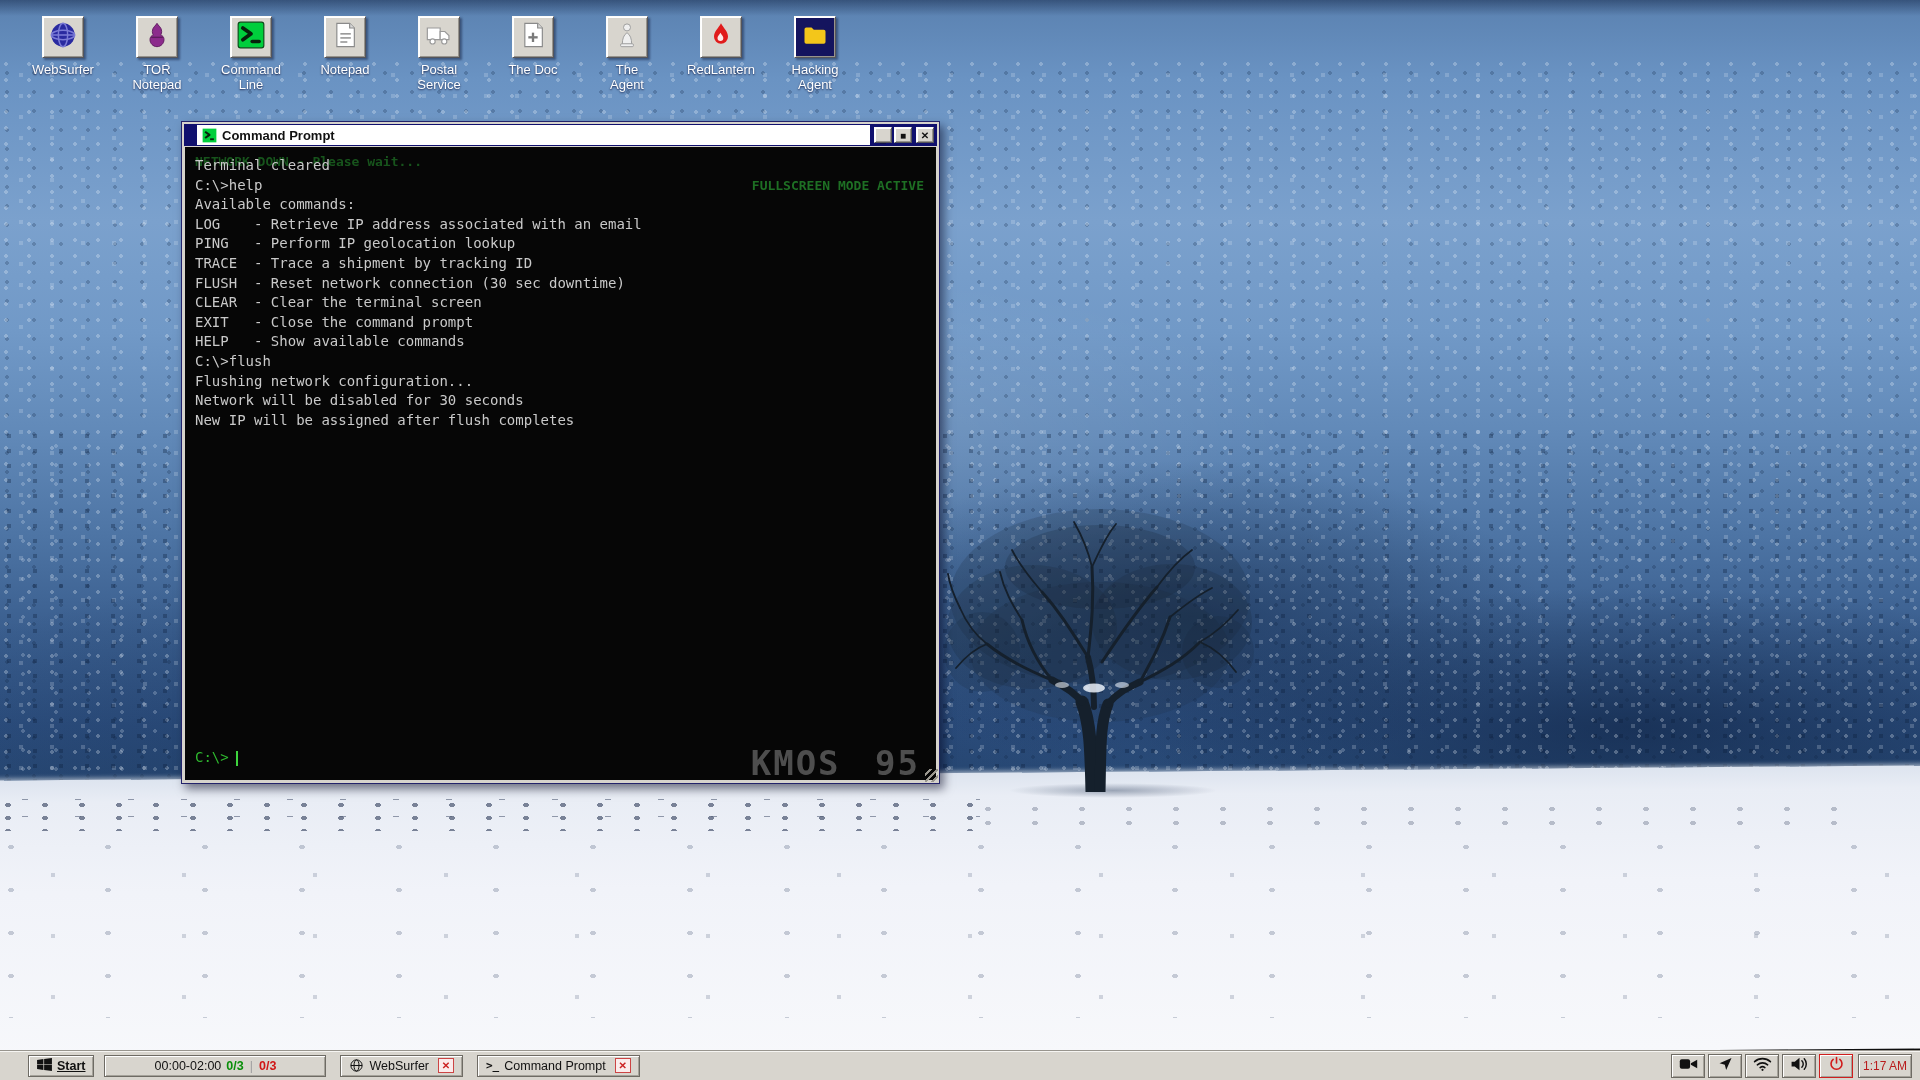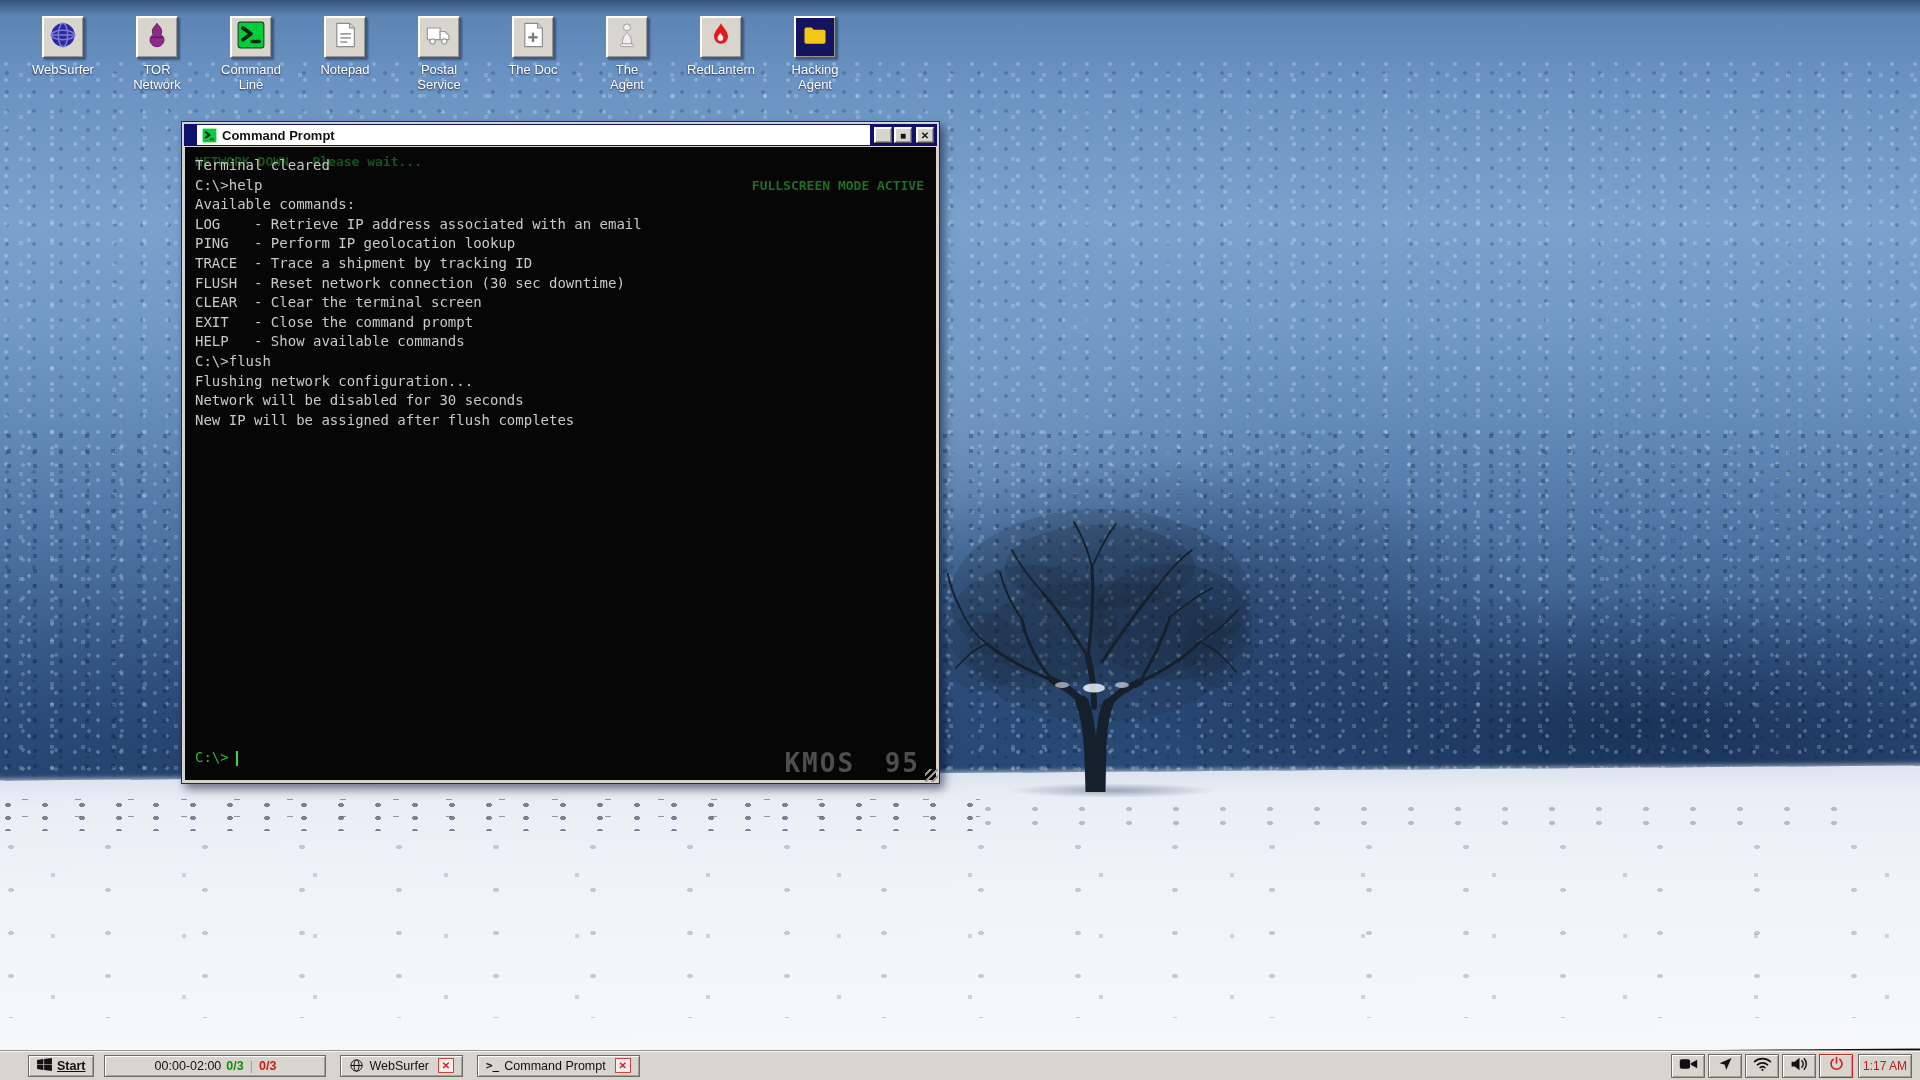--- a/index.html
+++ b/index.html
@@ -83,21 +83,21 @@
     overflow:hidden; font-family:"DejaVu Sans Mono", monospace; font-size:14px; line-height:19.6px;
     color:#c9c9c9; }
   .overlay-line { position:absolute; top:5px; left:10px; right:12px; display:flex;
     justify-content:space-between; font-weight:bold; font-size:13px; }
   .overlay-left  { color:#17541c; }
   .overlay-right { color:#1e6f24;margin-top:24px; }
   .terminal pre { margin:0; padding:9px 10px; white-space:pre; position:relative; }
   .prompt-line { position:absolute; left:10px; bottom:12px; color:#2fb92f; display:flex; align-items:center; }
   .cursor { width:2px; height:15px; background:#3ed43e; margin-left:7px; }
   .watermark { position:absolute; right:16px; bottom:6px; font-family:"DejaVu Sans Mono",monospace;
-    font-weight:bold; font-size:26px; color:#4e4e4e; letter-spacing:2px; word-spacing:12px; }
+    font-weight:bold; font-size:34px; color:#4e4e4e; letter-spacing:2px; word-spacing:12px; }
   .grip { position:absolute; right:1px; bottom:1px; width:13px; height:13px;
     background:repeating-linear-gradient(135deg, transparent 0 3px, #9a978f 3px 5px); }
 
   
   .taskbar { position:absolute; left:0; right:0; bottom:0; height:30px; background:#d8d5ce;
     border-top:1px solid #98958e; box-shadow:inset 0 1px 0 #f6f5f2;
     display:flex; align-items:center; }
   .tb-btn { height:22px; border:1px solid #6e6b64; background:#d8d5ce;
     box-shadow:inset 1px 1px 0 #fff, inset -1px -1px 0 #a5a29a;
     display:flex; align-items:center; gap:5px; padding:0 8px; cursor:default; }
@@ -200,21 +200,21 @@
 
     <div class="icon-cell">
       <div class="icon-btn">
           <span>
         <svg viewBox="0 0 24 24">
               <path d="M12 2c1 2 4 3.5 4 7 0 2-1 3-1 3s3 .5 3 4c0 3-2.5 6-6 6s-6-3-6-6c0-3.5 3-4 3-4s-1-1-1-3c0-3.5 3-5 4-7z" fill="#8c2b8c" stroke="#5e1b5e" stroke-width=".8"></path>
           <line x1="7" y1="14" x2="17" y2="14" stroke="#5e1b5e" stroke-width="1.2"></line>
             </svg></span>
         </div>
       <div class="icon-label">TOR
-Network</div>
+Notepad</div>
     </div>
 
     <div class="icon-cell">
       <div class="icon-btn">
           <span>
         <svg viewBox="0 0 24 24">
               <rect x="1" y="1" width="22" height="22" rx="2" fill="#00cf3c" stroke="#0a4d18"></rect>
           <path d="M5 6l7 5-7 5" fill="none" stroke="#07220c" stroke-width="3.2" stroke-linecap="round" stroke-linejoin="round"></path>
           <line x1="13" y1="17.5" x2="19" y2="17.5" stroke="#07220c" stroke-width="3" stroke-linecap="round"></line>
             </svg></span>

